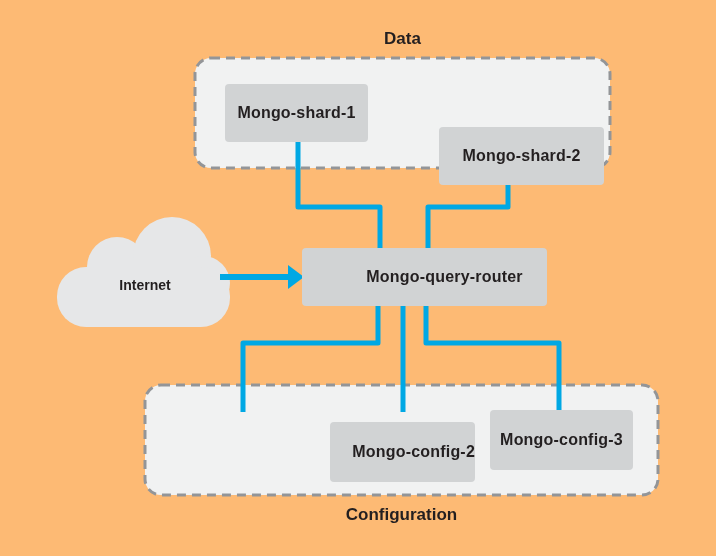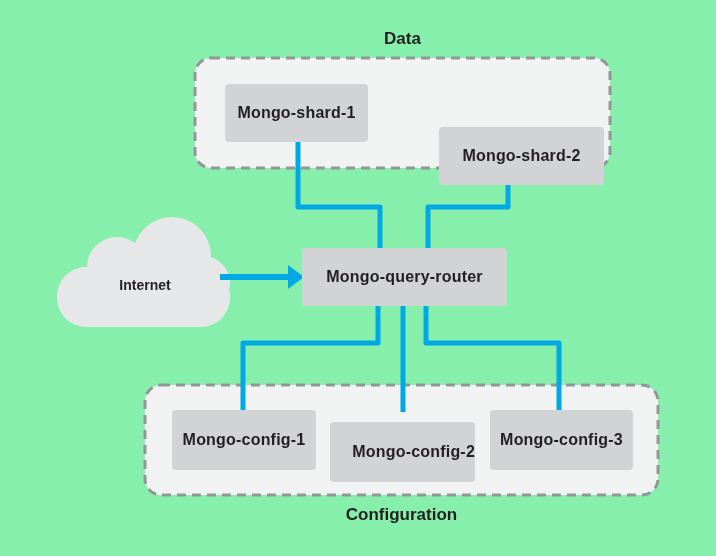--- a/index.html
+++ b/index.html
@@ -1,20 +1,20 @@
 <!DOCTYPE html>
 <html><head>
 <meta charset="utf-8">
 <style>
   html, body { margin: 0; padding: 0; background: #ffffff; }
   .canvas {
     position: relative;
     width: 716px;
     height: 556px;
-    background: #86efac;
+    background: #fdba74;
     font-family: "Liberation Sans", sans-serif;
     overflow: hidden;
   }
   svg.layer { position: absolute; left: 0; top: 0; z-index: 1; }
 
   .group-box {
     fill: #F1F2F2;
     stroke: #939598;
     stroke-width: 3;
     stroke-dasharray: 9 6;
@@ -38,21 +38,21 @@
     display: flex;
     align-items: center;
     justify-content: center;
     font-size: 16px;
     font-weight: 600;
     color: #231F20;
     letter-spacing: 0.2px;
   }
   .node-shard-1  { left: 225px; top: 84px;  width: 143px; height: 58px; }
   .node-shard-2  { left: 439px; top: 84px;  width: 165px; height: 58px; margin-top: 43px; }
-  .node-router   { left: 302px; top: 248px; width: 205px; height: 58px; }
+  .node-router   { left: 302px; top: 248px; width: 205px; height: 58px; padding-left: 40px; }
   .node-config-1 { left: 172px; top: 410px; width: 144px; height: 60px; }
   .node-config-2 { left: 330px; top: 422px; width: 145px; height: 60px; justify-content: flex-end; }
   .node-config-3 { left: 490px; top: 410px; width: 143px; height: 60px; }
 
   .group-label {
     position: absolute;
     z-index: 2;
     text-align: center;
     font-size: 17px;
     font-weight: 700;
@@ -109,23 +109,20 @@
 
   <div class="node node-shard-1">
     <span>Mongo-shard-1</span>
   </div>
   <div class="node node-shard-2">
     <span>Mongo-shard-2</span>
   </div>
   <div class="node node-router">
     <span>Mongo-query-router</span>
   </div>
-  <div class="node node-config-1">
-    <span>Mongo-config-1</span>
-  </div>
   <div class="node node-config-2">
     <span>Mongo-config-2</span>
   </div>
   <div class="node node-config-3">
     <span>Mongo-config-3</span>
   </div>
 
 </div>
 
 </body></html>

